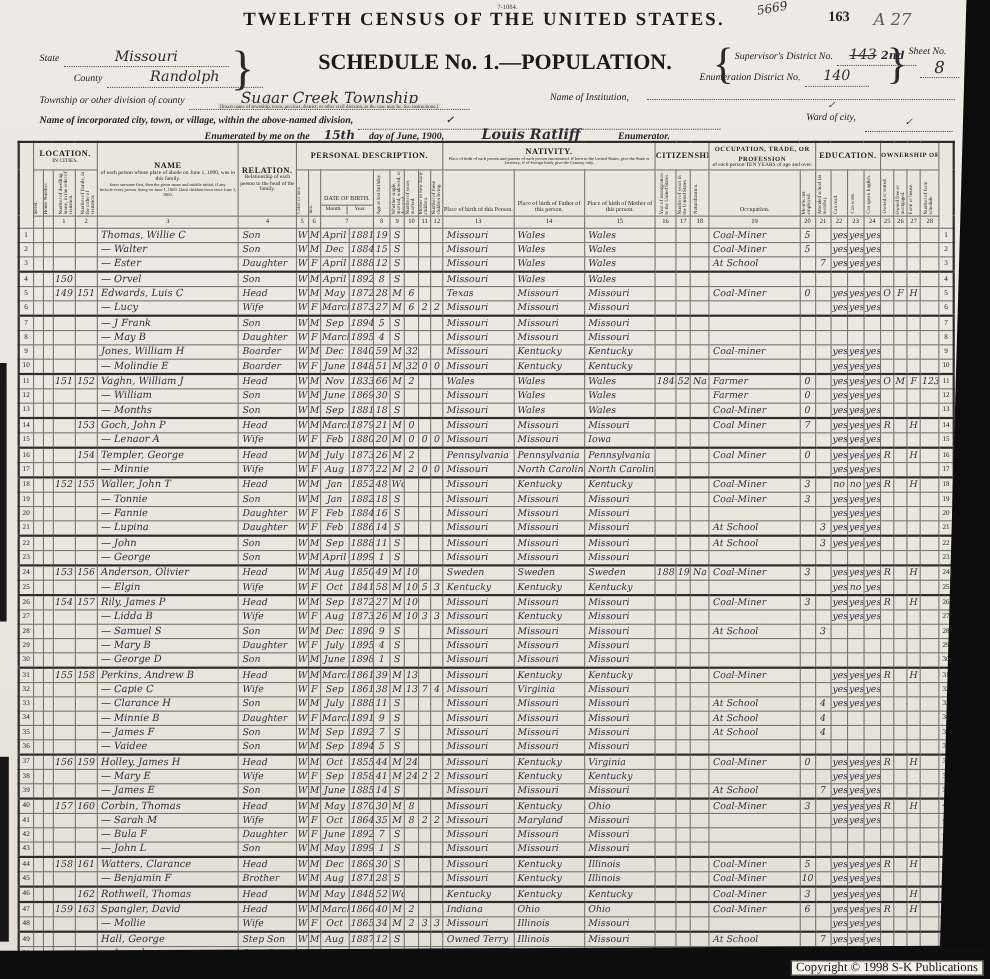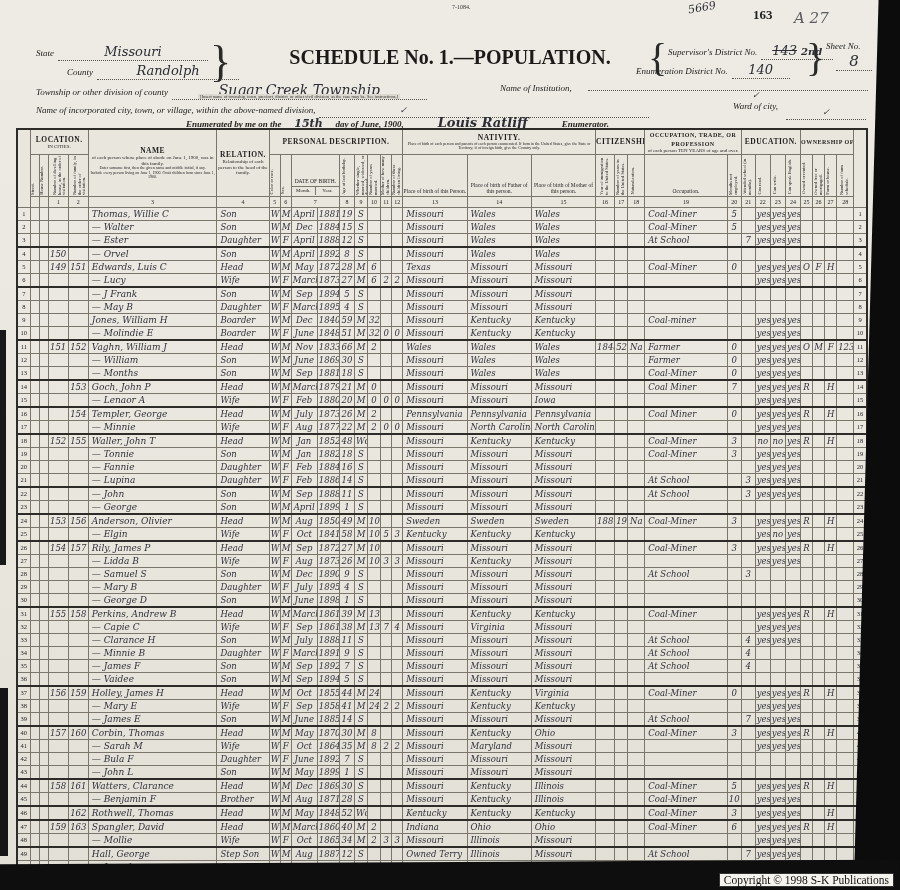--- a/index.html
+++ b/index.html
@@ -40,21 +40,21 @@
   .sd-row { position:absolute; top:41px; left:668px; }
   .ed-row { position:absolute; top:60px; left:636px; }
   .sheet-lbl { position:absolute; top:41px; left:826px; }
   .sheet-val { position:absolute; top:52px; left:836px; font-size:15px; }
   .sd-val { text-decoration:line-through; }
 
   .township-row { position:absolute; top:81px; left:36px; width:840px; }
   .township-note { position:absolute; top:94px; left:198px; font-size:4.5px; color:#333;
                    background:#dcd9d0; padding:0 2px; }
   .institution-lbl { position:absolute; top:83px; left:500px; }
-  .city-row { position:absolute; top:99px; left:36px; }
+  .city-row { position:absolute; top:99px; left:36px;font-weight:bold; }
   .ward-lbl { position:absolute; top:101px; left:733px; }
   .enum-row { position:absolute; top:113px; left:186px;font-weight:bold; }
   .check { font-family:"DejaVu Serif", serif; font-style:italic; color:#3a3a40; font-size:9px; }
 
   
   table { position:absolute; top:128px; left:16px; border-collapse:collapse; table-layout:fixed;
           width:852px; background:transparent; }
   td, th { border:1px solid #7b766c; overflow:hidden; white-space:nowrap; }
   thead th { font-weight:normal; color:#1f1e1c; background:#e9e6de; vertical-align:middle; }
   .gh { font-size:7.5px; font-weight:bold; letter-spacing:0.5px; text-align:center; }
@@ -77,20 +77,21 @@
   .dob-split { display:flex; border-top:1px solid #7b766c; margin-top:1px; }
   .dob-split span { flex:1; font-size:5px; padding:1px 0 2px; }
   .dob-split span + span { border-left:1px solid #7b766c; }
 </style>
 </head>
 <body>
 
 <div class="paper">
 
   <span class="form-no">7-1084.</span>
+  <div class="title">TWELFTH CENSUS OF THE UNITED STATES.</div>
   <span class="pencil hw">5669</span>
   <span class="stamp-page">163</span>
   <span class="stamp-annot">A 27</span>
 
   <div class="state-row">
     <span class="lbl">State</span>
     <span class="dot" style="width:150px;text-align:center;"><span class="hw hw-line">Missouri</span></span>
   </div>
   <div class="county-row">
     <span class="lbl">County</span>

